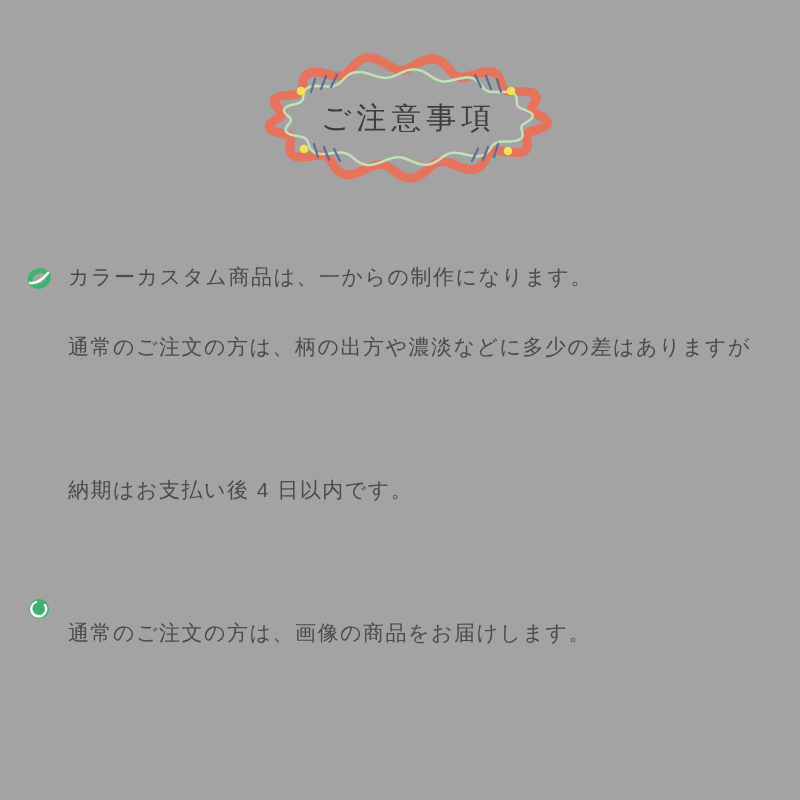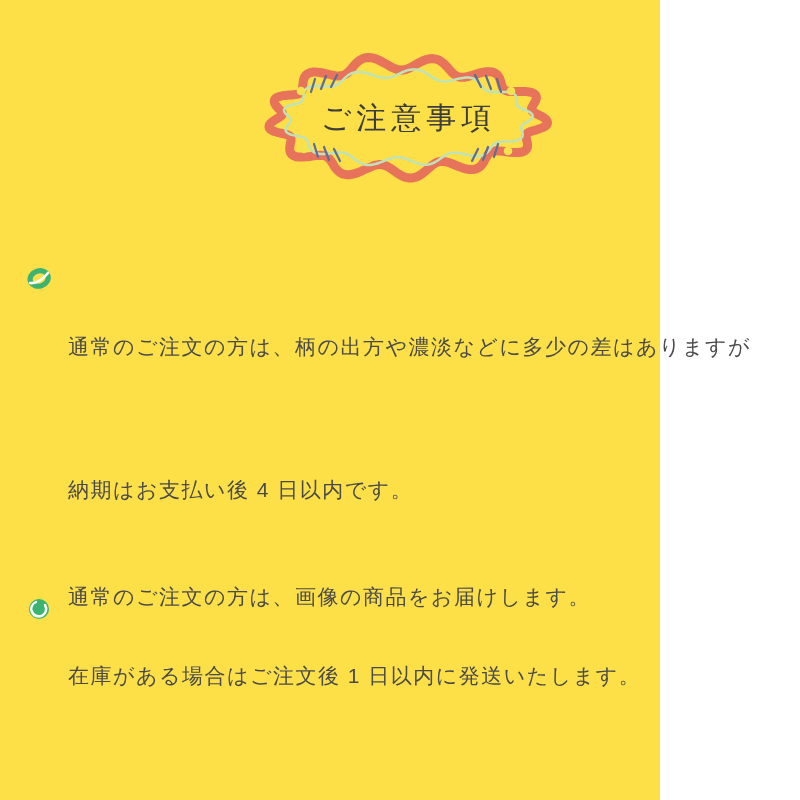--- a/index.html
+++ b/index.html
@@ -6,23 +6,23 @@
     margin: 0;
     padding: 0;
     width: 800px;
     height: 800px;
     background: #ffffff;
     overflow: hidden;
     font-family: "Liberation Sans", "DejaVu Sans", sans-serif;
   }
   .page {
     position: relative;
-    width: 660px;
+    width: 800px;
     height: 800px;
-    background: #fde047;
+    background: #a3a3a3;
   }
   .title-frame {
     position: absolute;
     left: 254px;
     top: 46px;
     width: 304px;
     height: 144px;
   }
   .title-frame svg {
     position: absolute;
@@ -91,26 +91,26 @@
       </svg>
     <h1 class="page-title">ご注意事項</h1>
   </div>
 
   <span class="bullet-icon" style="top:265px">
     <svg viewBox="0 0 26 26" aria-hidden="true">
       <ellipse cx="13" cy="13.5" rx="9.2" ry="7.6" fill="none" stroke-width="5.2" transform="rotate(-18 13 13)" stroke="#3cb371"></ellipse>
       <path d="M4 18 Q 13 19 22 8" stroke="#ffffff" stroke-width="2.6" fill="none" stroke-linecap="round"></path>
     </svg>
   </span>
+  <p class="line" style="top:264px">カラーカスタム商品は、一からの制作になります。</p>
   <p class="line" style="top:334px">通常のご注文の方は、柄の出方や濃淡などに多少の差はありますが</p>
   <p class="line" style="top:477px">納期はお支払い後 4 日以内です。</p>
 
   <span class="bullet-icon" style="top:596px">
     <svg viewBox="0 0 26 26" aria-hidden="true">
       <circle cx="13" cy="13" r="10" fill="#3cb371"></circle>
       <path d="M10 6 a7.5 7.5 0 1 0 9 3" stroke="#ffffff" stroke-width="2.4" fill="none" stroke-linecap="round"></path>
       <path d="M6 15 q 2 5 7 5" stroke="#ffffff" stroke-width="2" fill="none" stroke-linecap="round"></path>
     </svg>
   </span>
-  <p class="line" style="top:584px">通常のご注文の方は、画像の商品をお届けします。</p>
-  <p class="line" style="top:663px">在庫がある場合はご注文後 1 日以内に発送いたします。</p>
+  <p class="line" style="top:620px">通常のご注文の方は、画像の商品をお届けします。</p>
 
 </div>
 
 </body></html>

